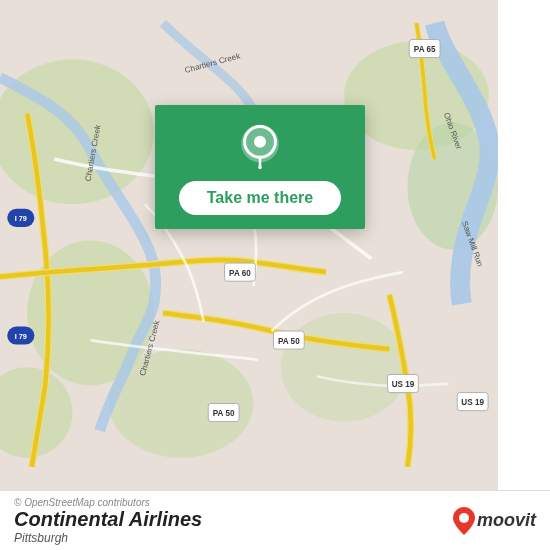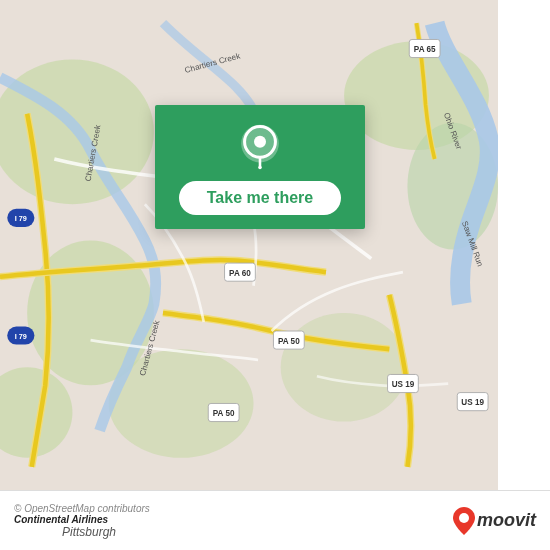--- a/index.html
+++ b/index.html
@@ -75,29 +75,28 @@
       font-size: 10px;
       color: #888;
     }
 
     #location-info {
       display: flex;
       flex-direction: column;
     }
 
     #location-name {
-      font-size: 10px;
+      font-size: 20px;
       font-weight: 600;
       color: #222;
     }
 
     #location-city {
       font-size: 12px;
       color: #555;
-      margin-left: 48px;
     }
 
     #moovit-logo {
       display: flex;
       align-items: center;
       gap: 2px;
     }
 
     #moovit-text {
       font-size: 18px;

